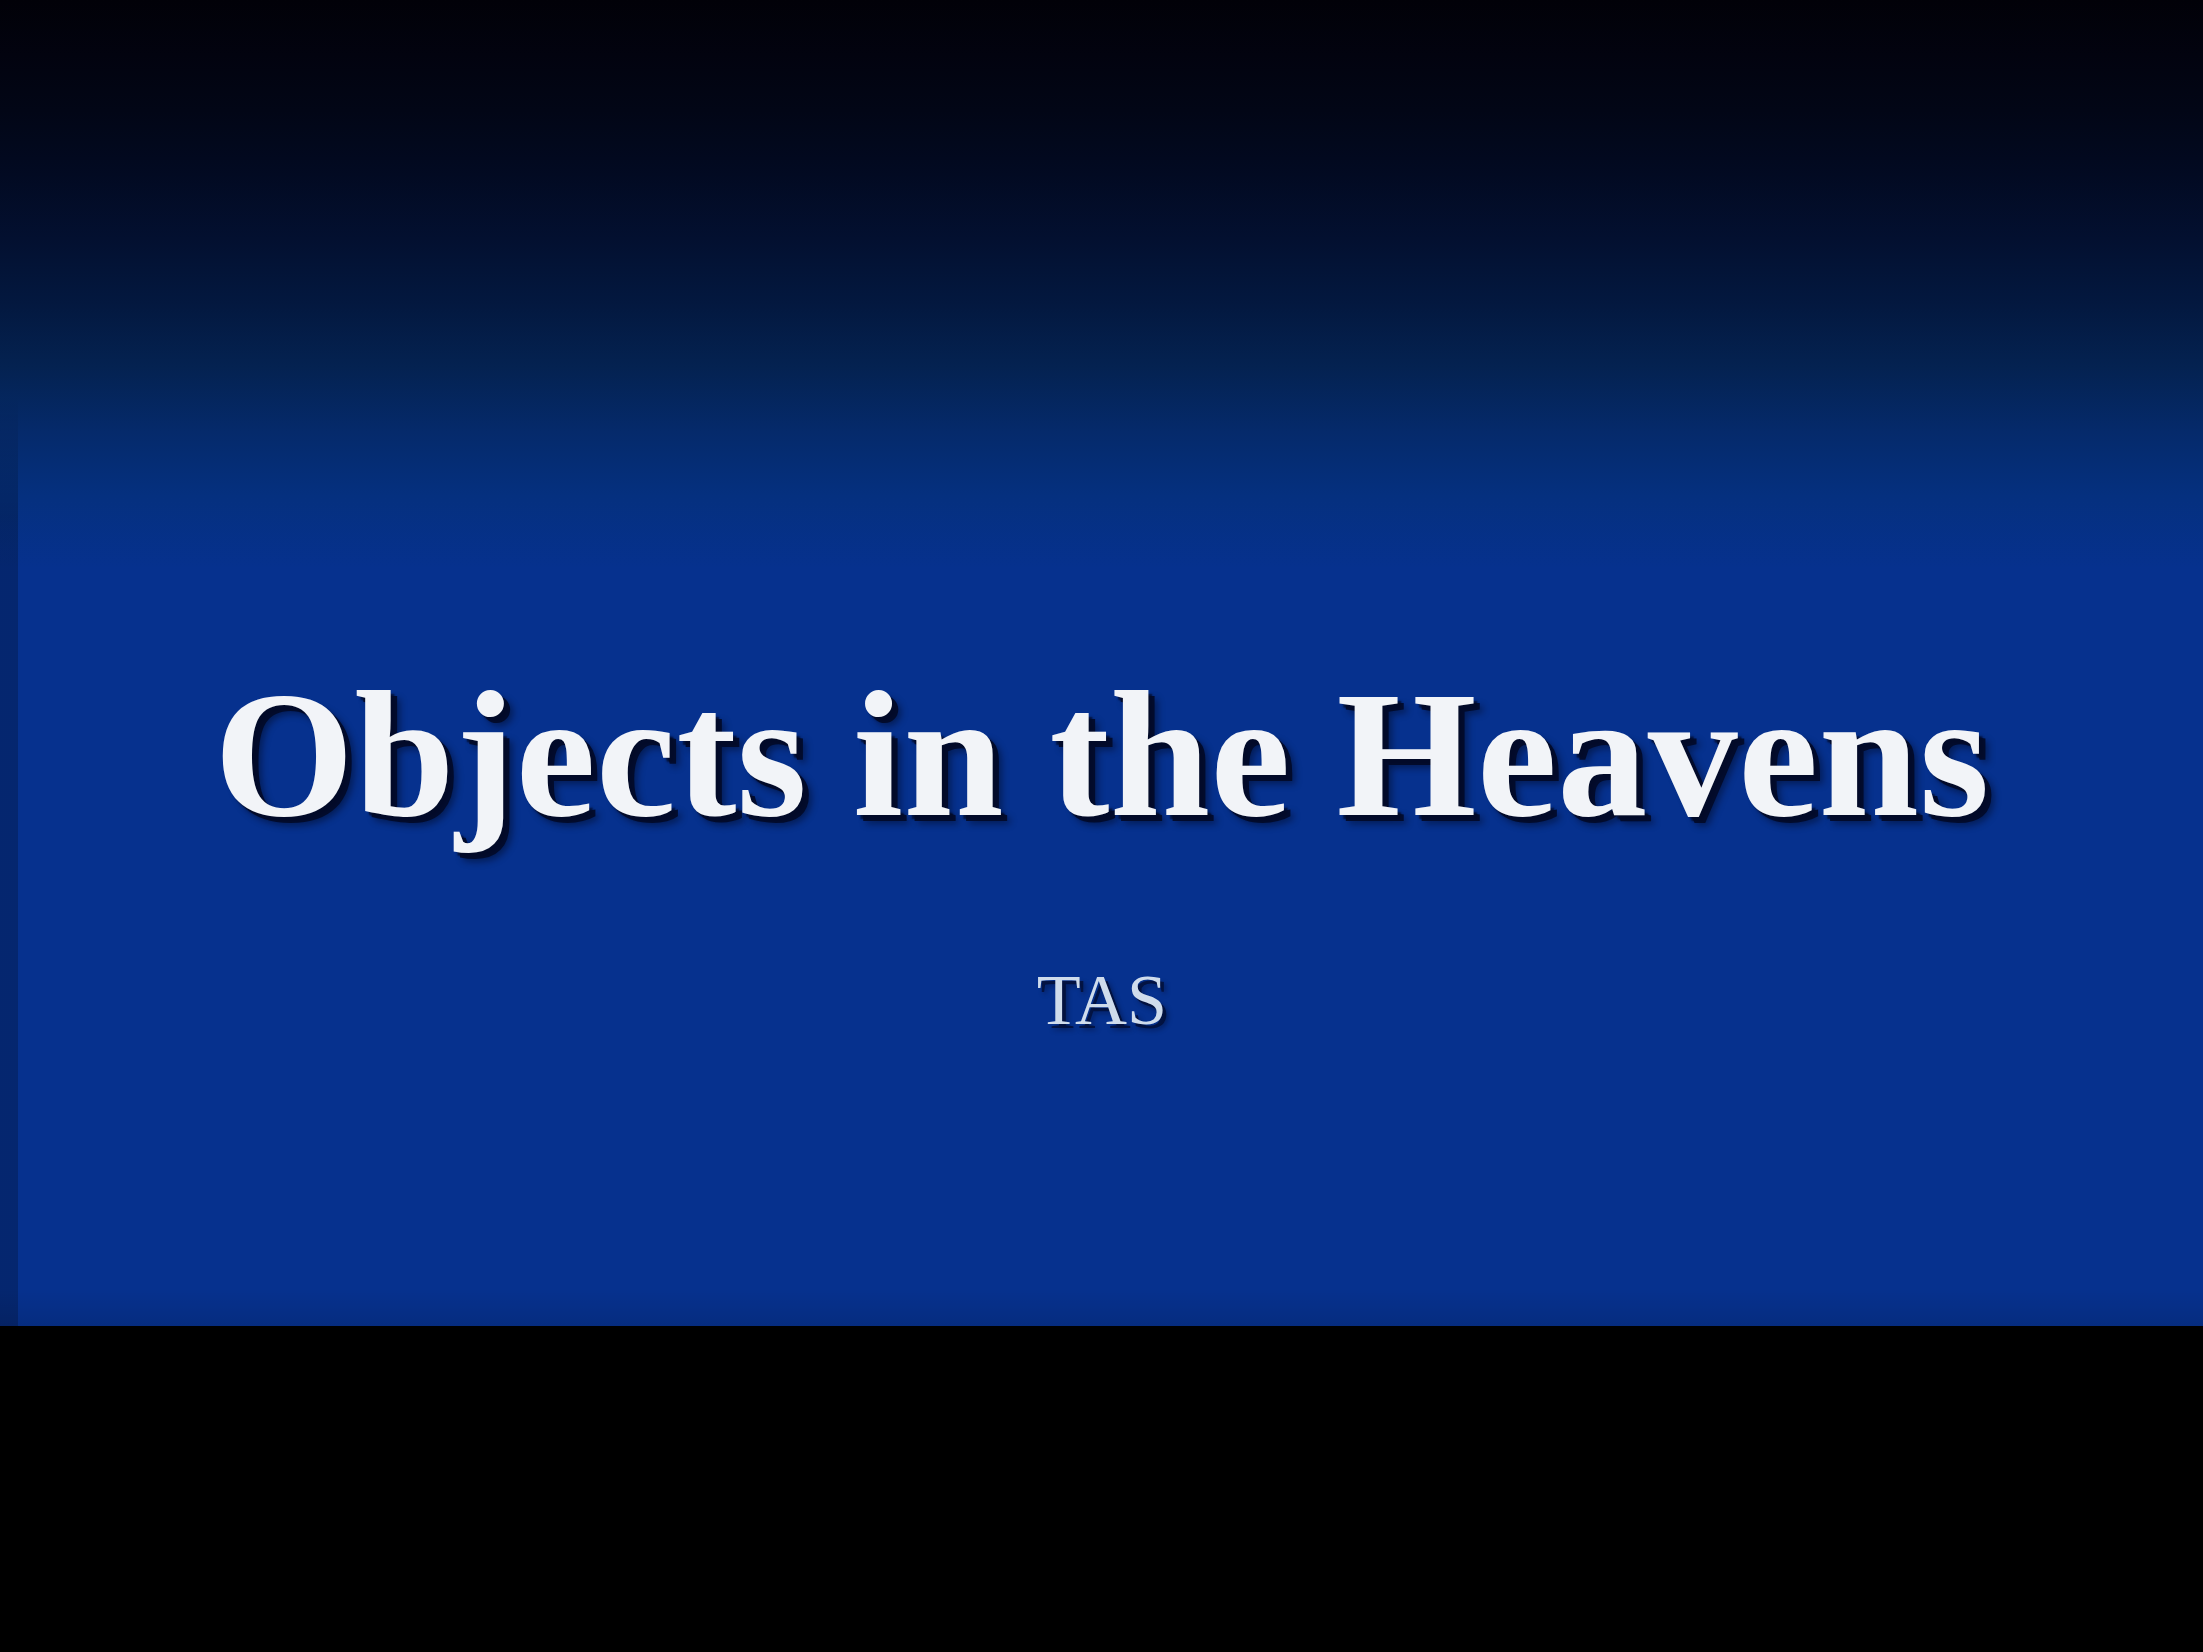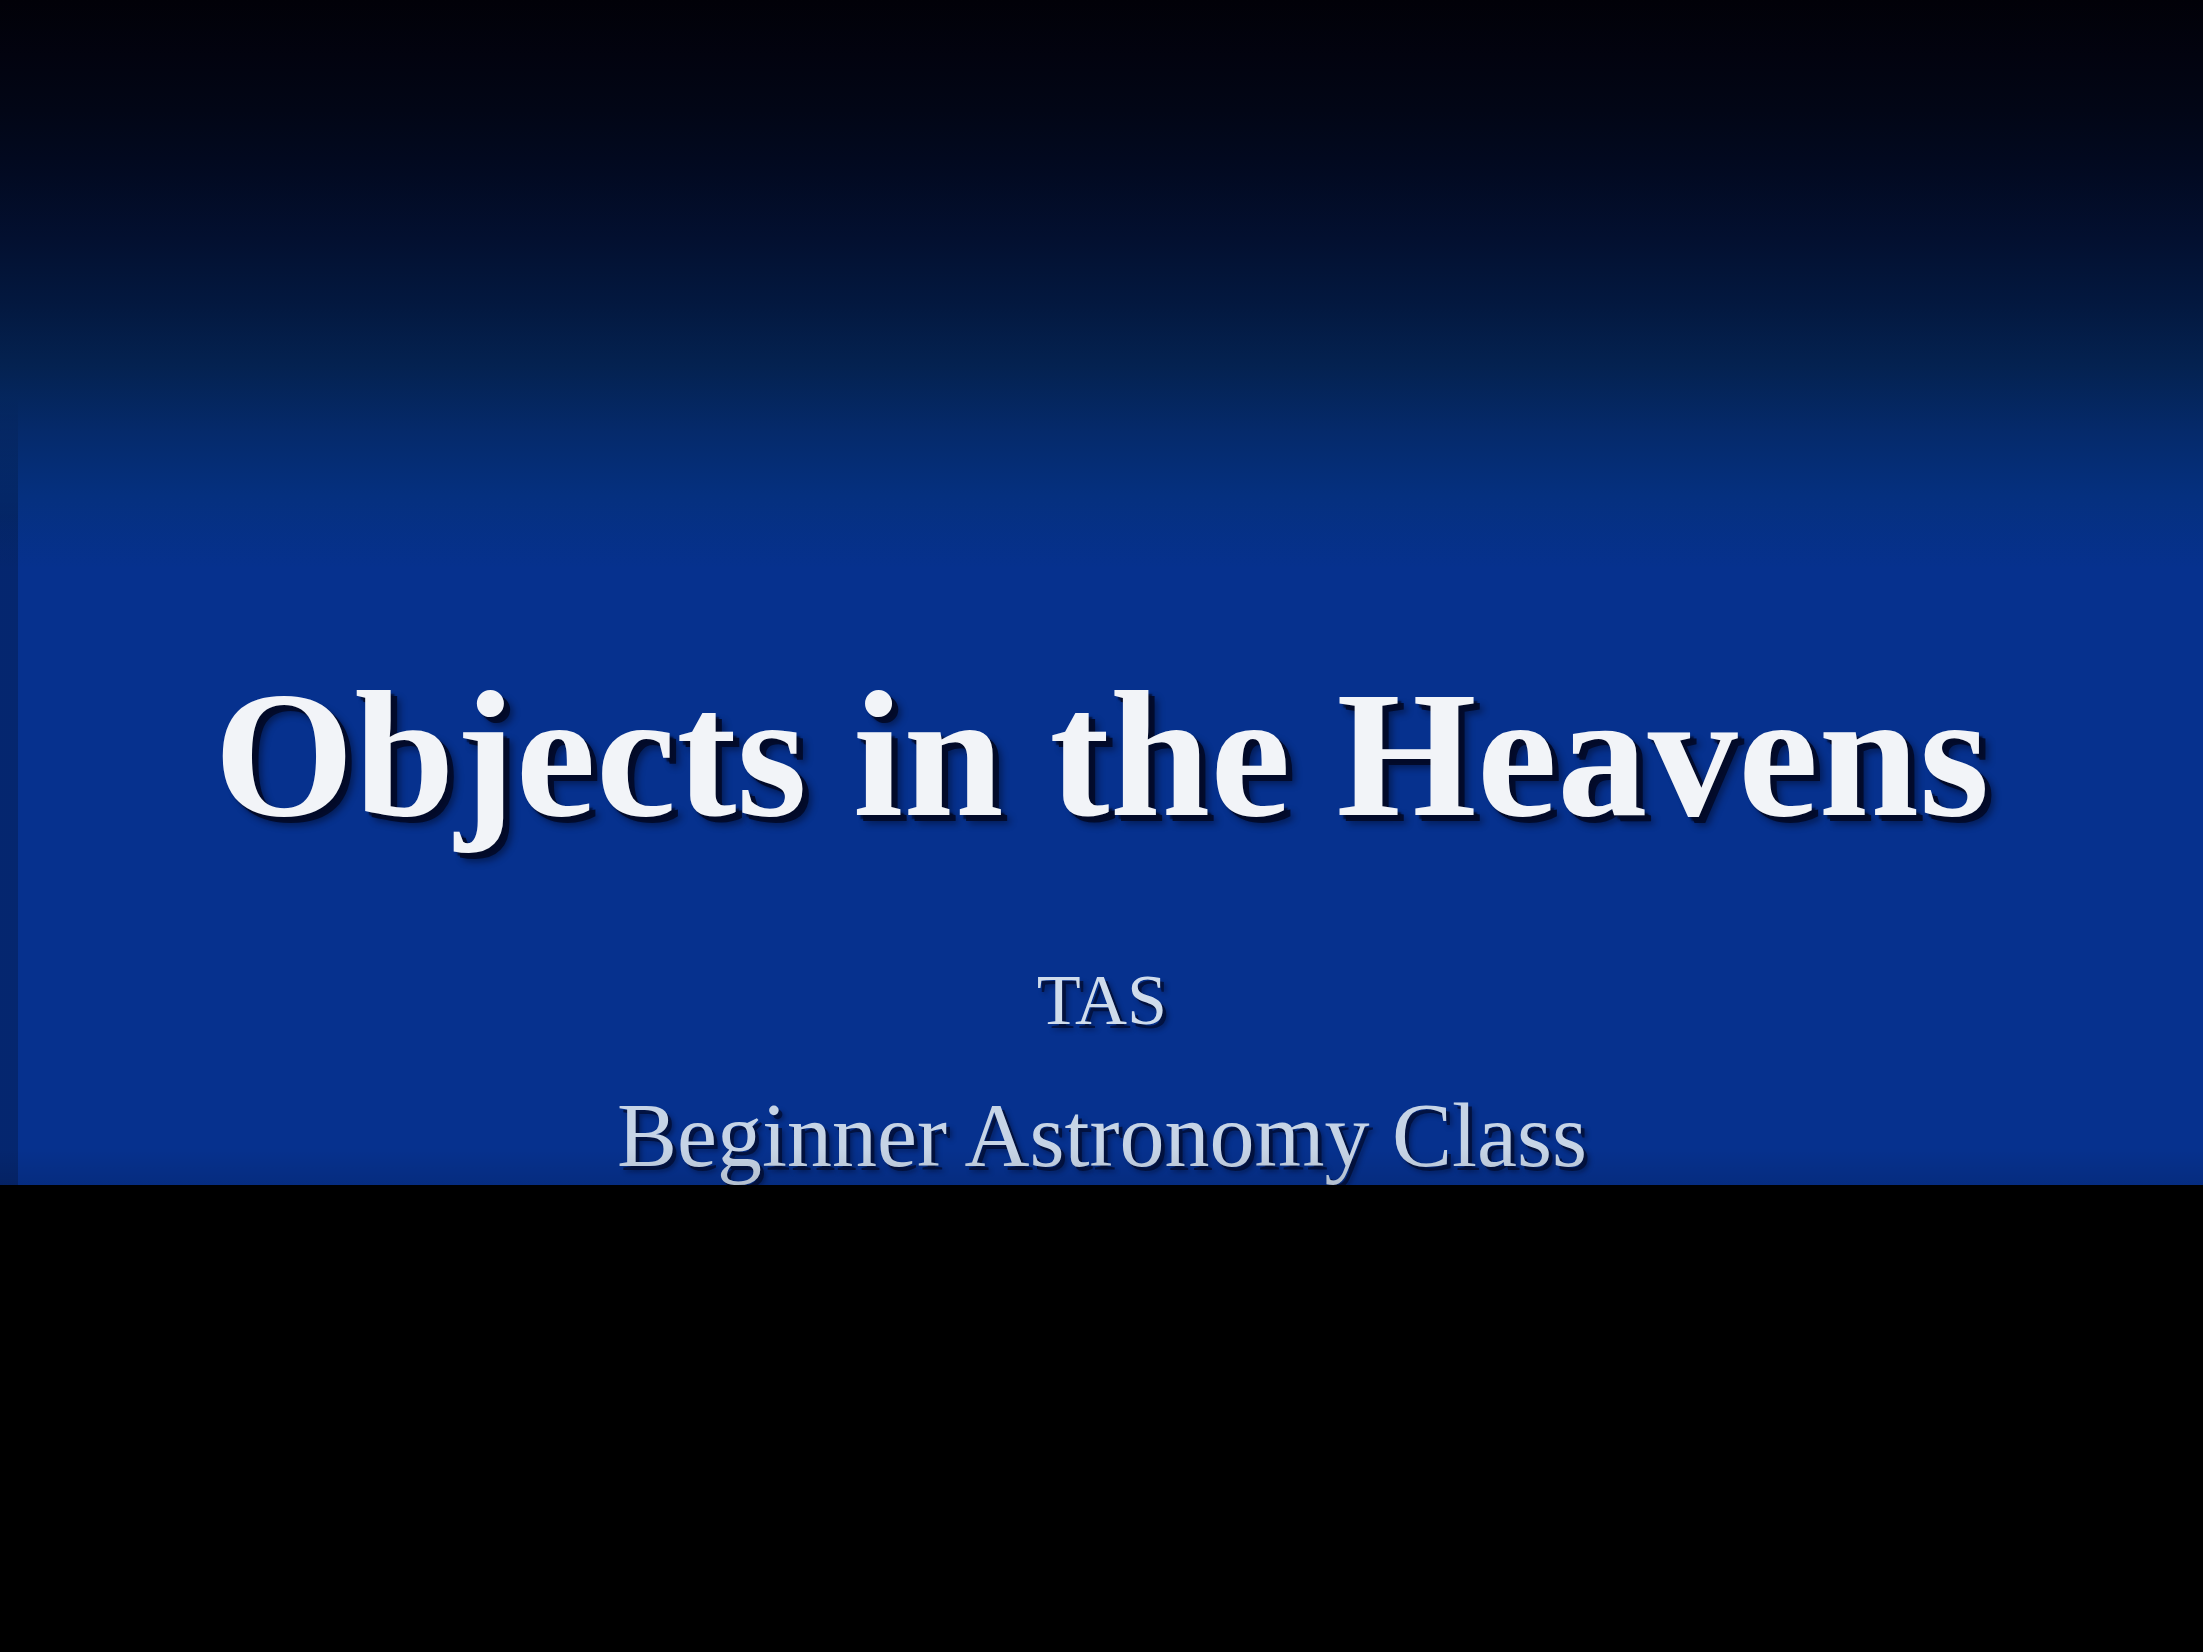--- a/index.html
+++ b/index.html
@@ -12,21 +12,21 @@
     width: 2204px;
     height: 1653px;
     overflow: hidden;
     font-family: "Liberation Serif", "DejaVu Serif", serif;
   }
 
   
   .slide {
     position: relative;
     width: 2204px;
-    height: 1185px;
+    height: 1326px;
     overflow: hidden;
     
     background:
       linear-gradient(
         to bottom,
         #010108   0px,
         #02030f  55px,
         #020616 110px,
         #020a22 174px,
         #031030 239px,
@@ -142,21 +142,20 @@
 <body>
 
 <div class="slide">
 
   <div class="edge-strip-left"></div>
 
   <h1 class="title">Objects in the Heavens</h1>
 
   <div class="subtitle-block">
     <div class="subtitle-line-1">TAS</div>
-    <div class="subtitle-line-2">Beginner Astronomy Class</div>
   </div>
 
   <div class="logo-panel">
     <div class="panel-tint"></div>
 
     <svg class="logo-svg" viewBox="0 0 282 282">
       <defs>
         <radialGradient id="ringGlow" cx="50%" cy="45%" r="55%">
           <stop offset="0%" stop-color="#bdeeff"></stop>
           <stop offset="55%" stop-color="#6fd4f2"></stop>

